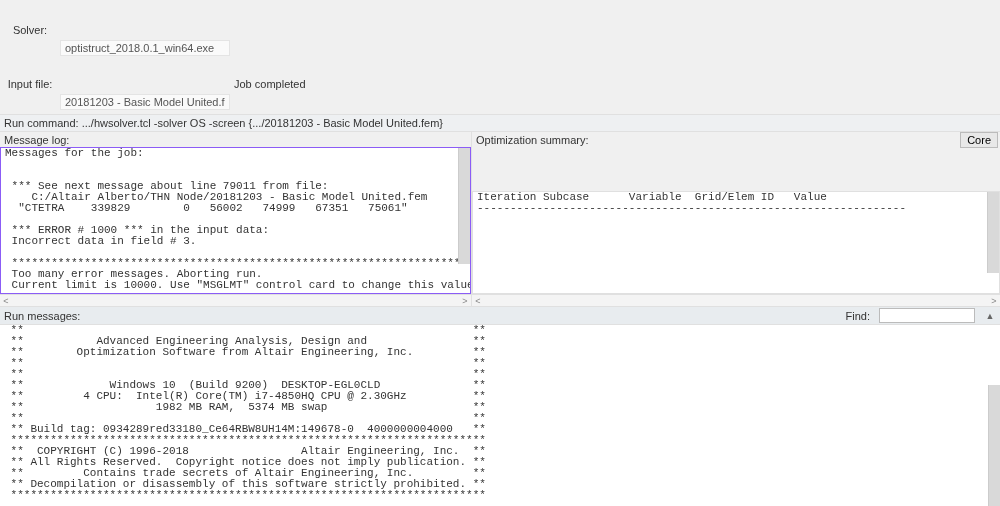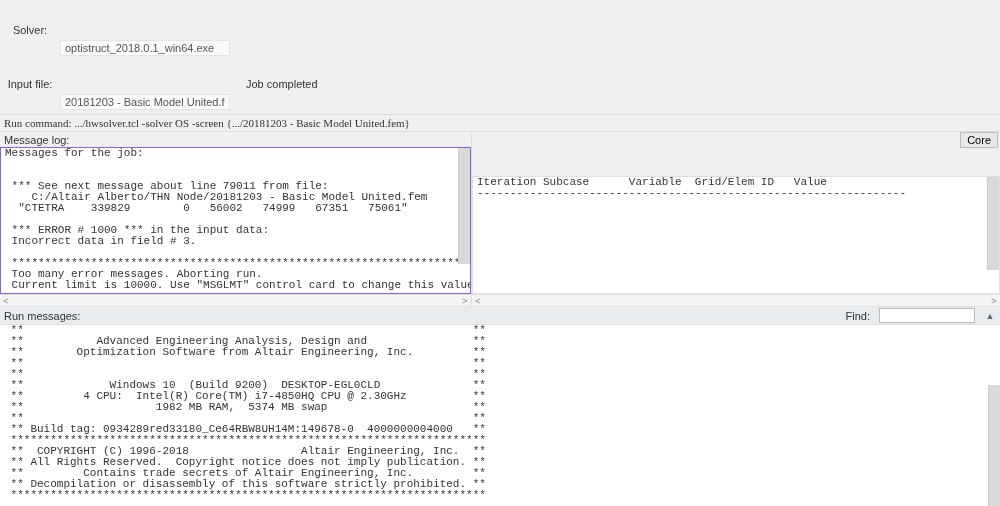--- a/index.html
+++ b/index.html
@@ -32,29 +32,28 @@
       font-family: Liberation Sans, sans-serif;
       font-size: 11px;
       border: 1px solid #e4e4e4;
       background: #fafafa;
       padding: 1px 4px;
       width: 170px;
       height: 16px;
       color: #555;
       margin-top: 36px;
     }
-    .status-txt { color: #333; margin-left: 12px; }
+    .status-txt { color: #333; }
     .run-cmd-bar {
       padding: 2px 4px;
       border-top: 1px solid #e0e0e0;
       border-bottom: 1px solid #e0e0e0;
       background: #eef0f2;
       color: #333;
       font-size: 11px;
-      font-family: Liberation Serif, serif;
     }
     .panels {
       display: flex;
       height: 174px;
     }
     .panel-left {
       width: 472px;
       display: flex;
       flex-direction: column;
       border-right: 1px solid #e0e0e0;
@@ -229,20 +228,21 @@
  ************************************************************************
  Too many error messages. Aborting run.
  Current limit is 10000. Use "MSGLMT" control card to change this value.<div class="vscroll"></div></div>
     <div class="hscroll">
       <span class="arrow">&lt;</span>
       <span style="flex:1"></span>
       <span class="arrow">&gt;</span>
     </div>
   </div>
   <div class="panel-right">
+    <div class="panel-header">Optimization summary:</div>
     <button class="graph-btn">Core</button>
     <div class="opt-area"><span>Iteration Subcase      Variable  Grid/Elem ID   Value</span>
 <span>-----------------------------------------------------------------</span><div class="vscroll"></div></div>
     <div class="hscroll">
       <span class="arrow">&lt;</span>
       <span style="flex:1"></span>
       <span class="arrow">&gt;</span>
     </div>
   </div>
 </div>

